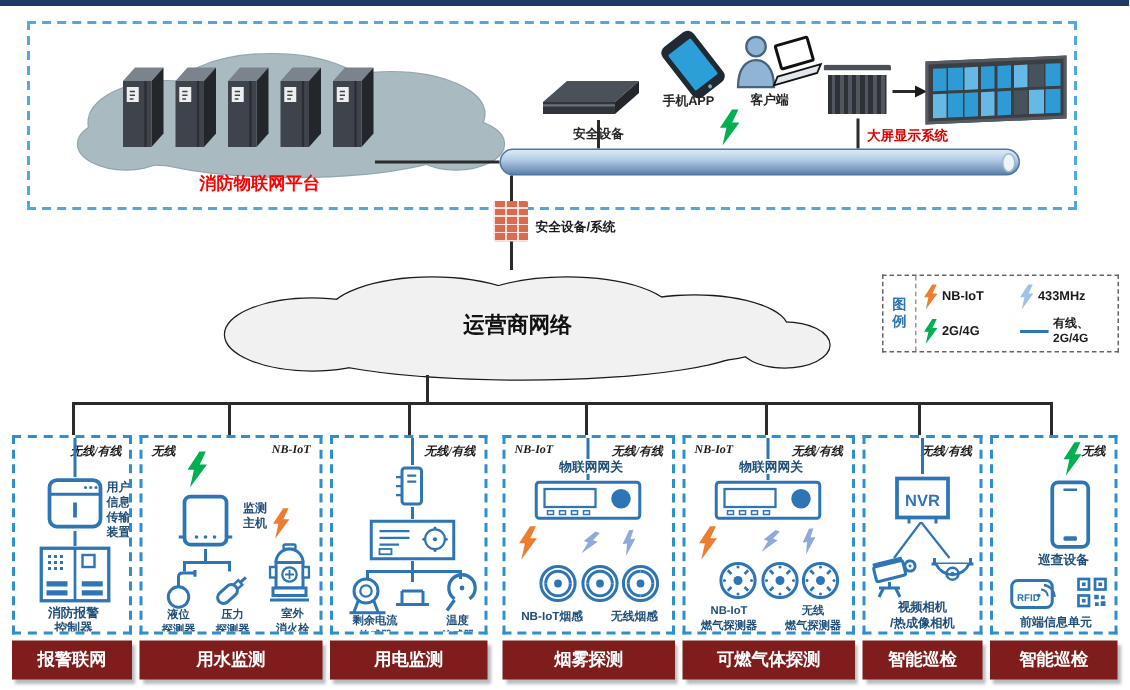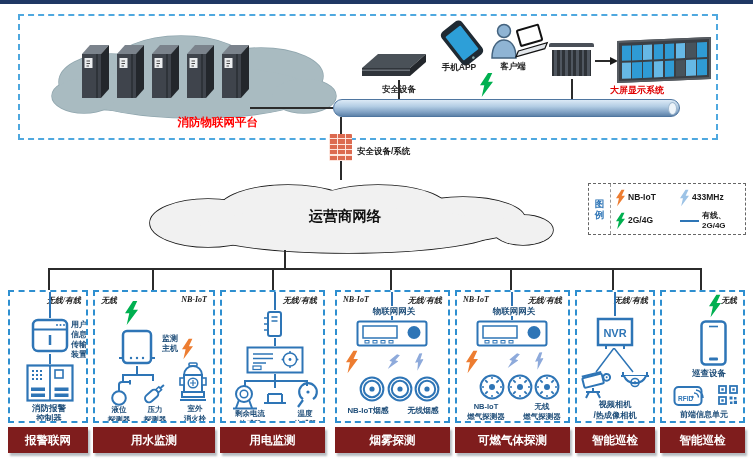--- a/index.html
+++ b/index.html
@@ -5,23 +5,23 @@
   html,body{margin:0;padding:0;background:#fff;font-family:"Liberation Sans","DejaVu Sans",sans-serif;}
   #canvas{position:relative;width:753px;height:460px;background:#fff;overflow:hidden;}
   
   .ln-h{position:absolute;height:1.5px;background:#2b2b2b;}
   .ln-v{position:absolute;width:1.5px;background:#2b2b2b;}
   
   .bl-v{position:absolute;width:1.5px;background:#2E75B6;}
   .bl-h{position:absolute;height:1.5px;background:#2E75B6;}
   .topbar{position:absolute;left:0;top:0;width:753px;height:4px;background:#1F3864;}
   .platform-box{position:absolute;left:18px;top:14px;width:700px;height:126px;border:2px dashed #4FA8DF;box-sizing:border-box;}
-  .platform-label{position:absolute;left:88px;top:115px;width:170px;text-align:right;color:#FF0000;font-weight:bold;font-size:11.5px;}
+  .platform-label{position:absolute;left:88px;top:115px;width:170px;text-align:center;color:#FF0000;font-weight:bold;font-size:11.5px;}
   .toplbl{position:absolute;font-size:8.5px;font-weight:bold;color:#262626;text-align:center;}
-  .redlbl{position:absolute;font-size:9px;font-weight:bold;color:#E00000;margin-left:32px;}
+  .redlbl{position:absolute;font-size:9px;font-weight:bold;color:#E00000;}
   .bus{position:absolute;left:333px;top:99px;width:347px;height:18px;border:1px solid #4F76A0;border-radius:9px;box-sizing:border-box;
        background:linear-gradient(180deg,#DCEAF6 0%,#B3CDE4 40%,#7E9FC2 78%,#5D82A8 100%);}
   .bus-cap{position:absolute;right:2px;top:1.5px;width:9px;height:13px;border-radius:50%;background:#EDF4FA;border:1px solid #9FB8CF;box-sizing:border-box;}
   .firewall{position:absolute;left:329px;top:134px;width:23px;height:27px;background:#DC6A50;border-radius:1px;
     background-image:repeating-linear-gradient(0deg,rgba(255,235,228,.95) 0 1px,transparent 1px 5.5px),
                      repeating-linear-gradient(90deg,rgba(255,235,228,.95) 0 1px,transparent 1px 8px);}
   .seclbl{position:absolute;left:357px;top:146px;font-size:8.5px;font-weight:bold;color:#1a1a1a;}
   .legend{position:absolute;left:588px;top:183px;width:158px;height:52px;border:1.3px dashed #666;box-sizing:border-box;background:#fff;display:flex;}
   .legend-title{width:17px;border-right:1px dashed #999;color:#2E75B6;font-weight:bold;font-size:9.5px;line-height:11px;
                 display:flex;align-items:center;justify-content:center;word-break:break-all;text-align:center;padding:0 2px;}

